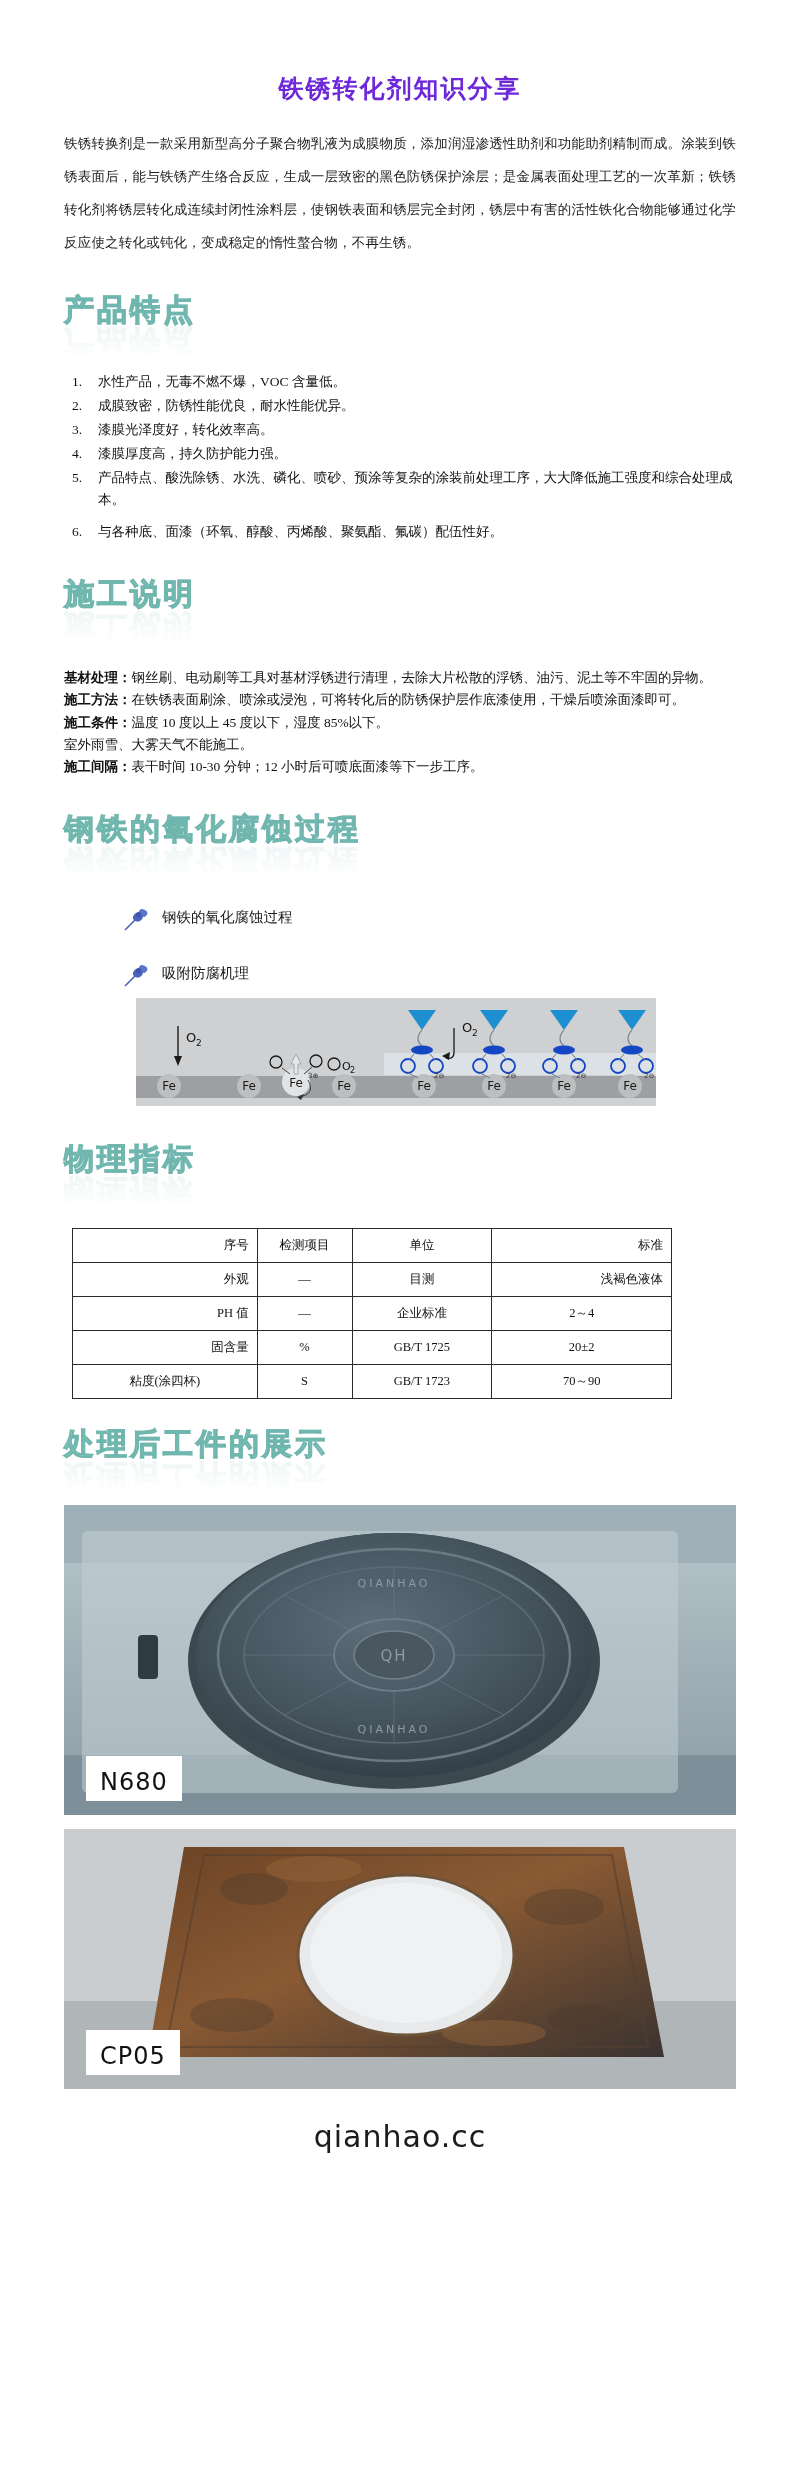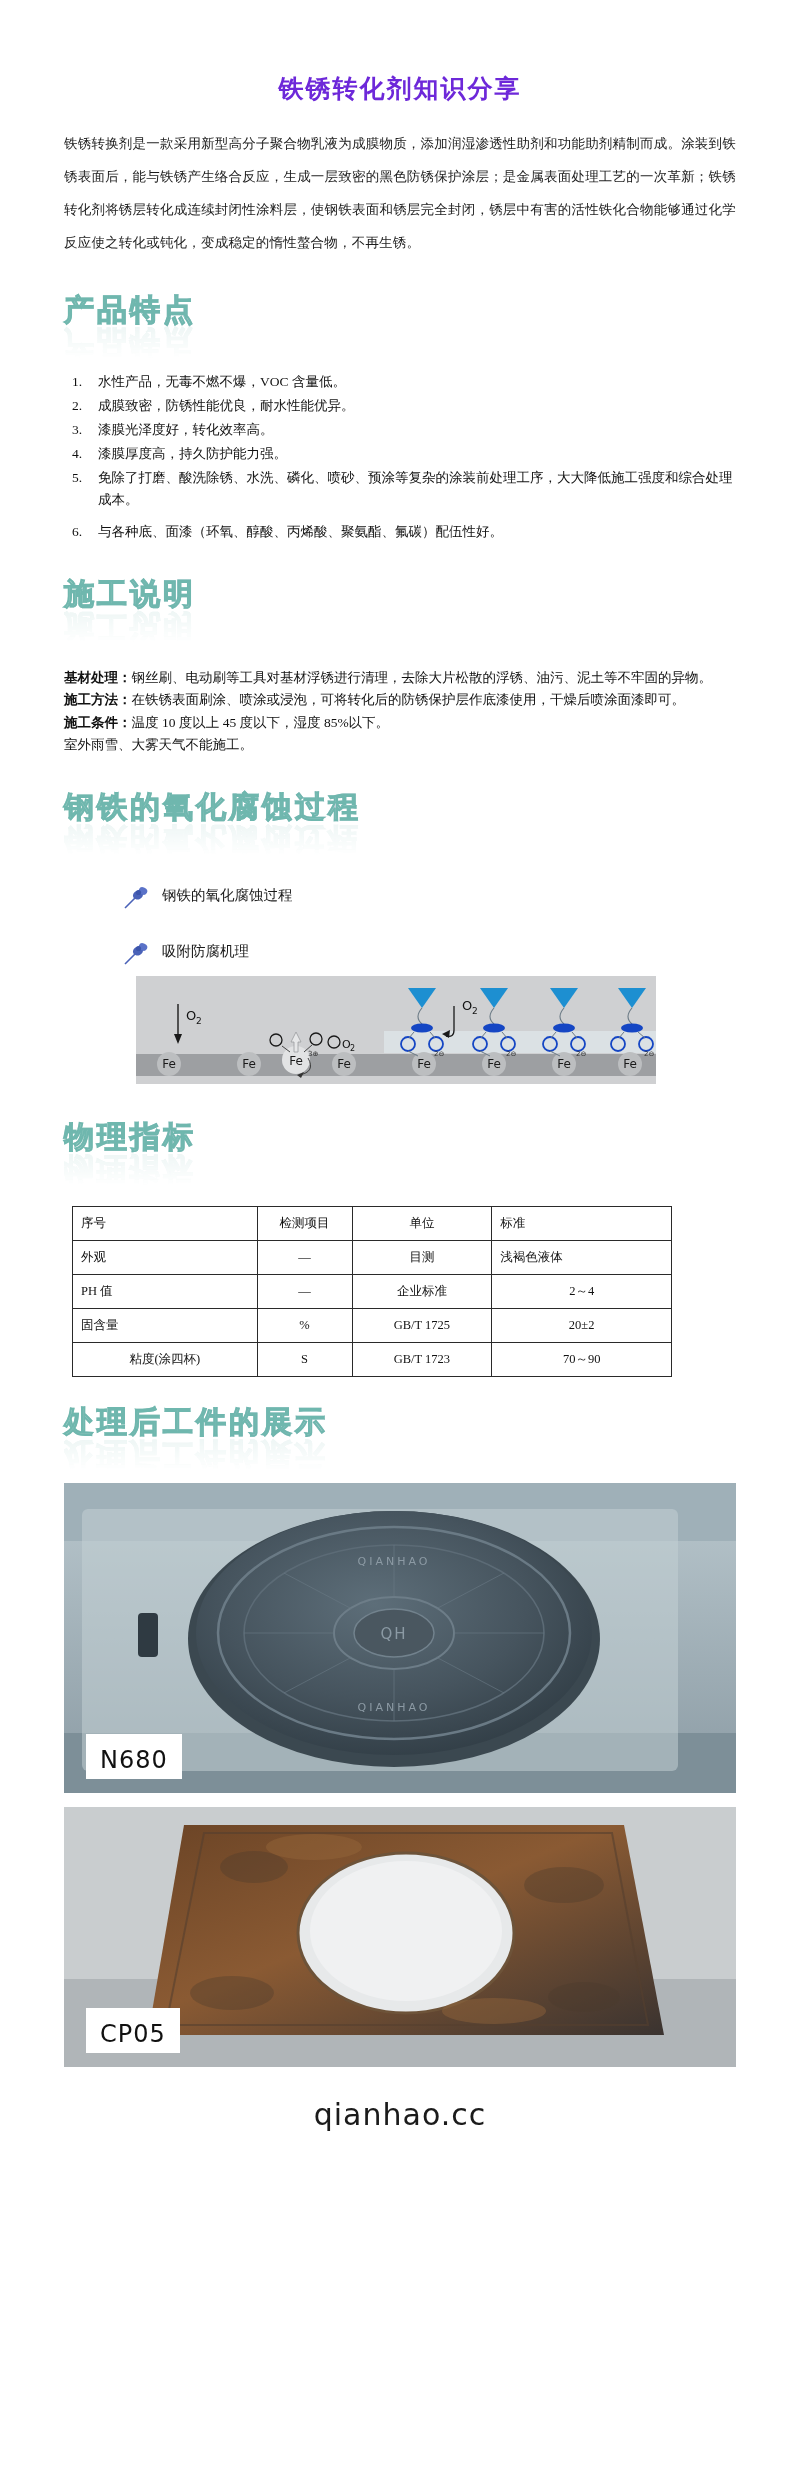--- a/index.html
+++ b/index.html
@@ -145,21 +145,21 @@
     font-size:12.5px;
     color:#111;
   }
   .spec-table td {
     border:1px solid #2a2a2a;
     height:34px;
     padding:2px 8px;
     vertical-align:middle;
   }
   .spec-table td.c { text-align:center; }
-  .spec-table td.l { text-align:left;margin-left:28px; }
+  .spec-table td.l { text-align:right;margin-left:28px; }
   .col-a { width:185px; }
   .col-b { width:95px; }
   .col-c { width:140px; }
   .col-d { width:180px; }
 
   
   .photo {
     position:relative;
     width:672px;
     margin:14px 0 0 0;
@@ -214,38 +214,39 @@
     <li>
       <span class="num">3.</span>
       <span class="txt">漆膜光泽度好，转化效率高。</span>
     </li>
     <li>
       <span class="num">4.</span>
       <span class="txt">漆膜厚度高，持久防护能力强。</span>
     </li>
     <li>
       <span class="num">5.</span>
-      <span class="txt">免除了打磨、酸洗除锈、水洗、磷化、喷砂、预涂等复杂的涂装前处理工序，大大降低施工强度和综合处理成本。</span>
+      <span class="txt">产品特点、酸洗除锈、水洗、磷化、喷砂、预涂等复杂的涂装前处理工序，大大降低施工强度和综合处理成本。</span>
     </li>
     <li class="gap">
       <span class="num">6.</span>
       <span class="txt">与各种底、面漆（环氧、醇酸、丙烯酸、聚氨酯、氟碳）配伍性好。</span>
     </li>
   </ul>
 
   <div class="section-head" style="margin-top:34px;">
     <span class="fancy-h">施工说明</span>
     <span class="fancy-h mirror">施工说明</span>
   </div>
 
   <div class="constr">
     <p><span class="lbl">基材处理：</span><span>钢丝刷、电动刷等工具对基材浮锈进行清理，去除大片松散的浮锈、油污、泥土等不牢固的异物。</span></p>
     <p><span class="lbl">施工方法：</span><span>在铁锈表面刷涂、喷涂或浸泡，可将转化后的防锈保护层作底漆使用，干燥后喷涂面漆即可。</span></p>
     <p><span class="lbl">施工条件：</span><span>温度 10 度以上 45 度以下，湿度 85%以下。</span></p>
     <p><span class="lbl"></span><span>室外雨雪、大雾天气不能施工。</span></p>
+    <p><span class="lbl">施工间隔：</span><span>表干时间 10-30 分钟；12 小时后可喷底面漆等下一步工序。</span></p>
   </div>
 
   <div class="section-head" style="margin-top:34px;">
     <span class="fancy-h">钢铁的氧化腐蚀过程</span>
     <span class="fancy-h mirror">钢铁的氧化腐蚀过程</span>
   </div>
 
   <div class="pin-row">
     <svg class="pin-icon" viewBox="0 0 28 28">
       <path d="M3 26 L13 16" stroke="#4a62b8" stroke-width="1.6" fill="none"></path>

